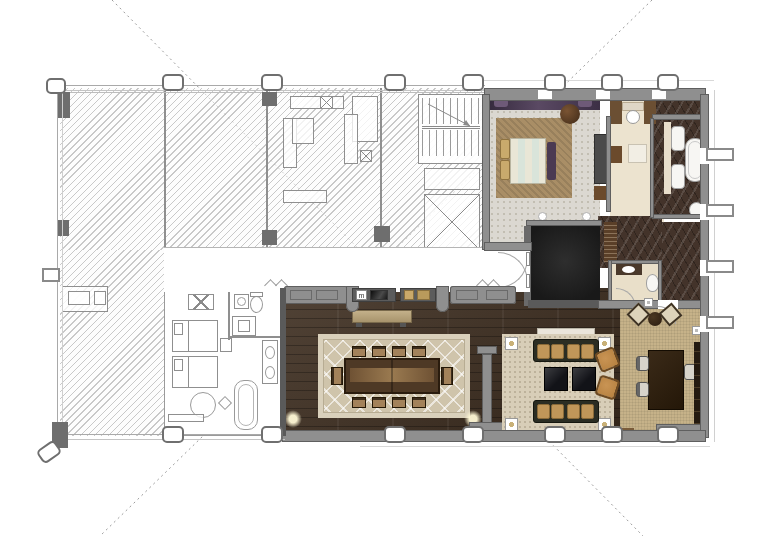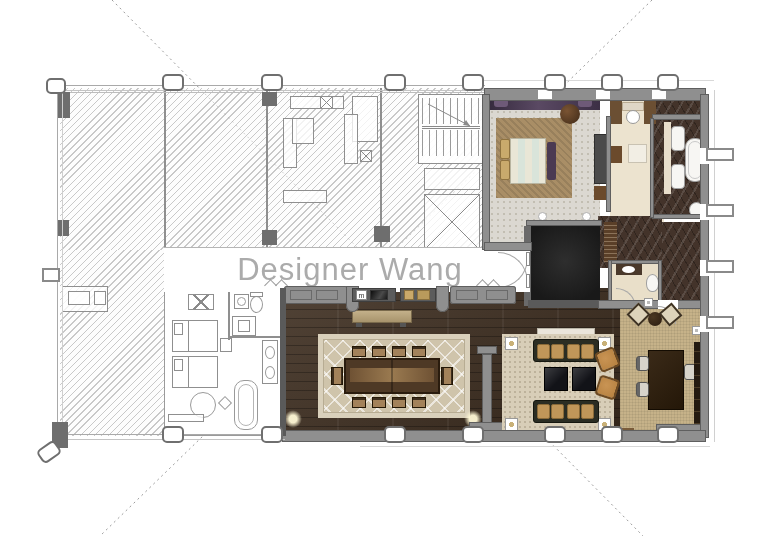--- a/index.html
+++ b/index.html
@@ -243,21 +243,20 @@
   <div class="a" style="left:648px;top:350px;width:36px;height:60px;background:linear-gradient(135deg,#3a2a18,#241708);border:1px solid #140c02;box-sizing:border-box;"></div>
   <div class="a" style="left:636px;top:356px;width:13px;height:15px;background:linear-gradient(90deg,#666 0 3px,#d7d3ca 3px);border:1px solid #555;border-radius:3px;box-sizing:border-box;"></div>
   <div class="a" style="left:636px;top:382px;width:13px;height:15px;background:linear-gradient(90deg,#666 0 3px,#d7d3ca 3px);border:1px solid #555;border-radius:3px;box-sizing:border-box;"></div>
   <div class="a" style="left:684px;top:364px;width:14px;height:16px;background:linear-gradient(270deg,#666 0 3px,#d7d3ca 3px);border:1px solid #555;border-radius:3px;box-sizing:border-box;"></div>
   <div class="a" style="left:694px;top:342px;width:11px;height:94px;background-color:#241a10;background-image:repeating-linear-gradient(0deg,#4a3a26 0 1px,transparent 1px 12px);"></div>
   <div class="a wall" style="left:656px;top:424px;width:50px;height:12px;border-radius:0 0 14px 0;"></div>
   <div class="a" style="left:618px;top:428px;width:16px;height:7px;background:#7a5c3a;"></div>
 
   <div class="a white" style="left:164px;top:248px;width:366px;height:44px;"></div>
   <div class="a" style="left:164px;top:247px;width:366px;height:1px;background:#b5b5b5;"></div>
-  <div class="a" id="watermark" style="left:170px;top:250px;width:360px;height:40px;">Designer Wang</div>
   <div class="a arc" style="left:498px;top:252px;width:30px;height:30px;border-top:1px solid #a8a8a8;border-right:1px solid #a8a8a8;border-radius:0 100% 0 0;"></div>
   <div class="a arc" style="left:498px;top:258px;width:30px;height:30px;border-bottom:1px solid #a8a8a8;border-right:1px solid #a8a8a8;border-radius:0 0 100% 0;"></div>
   <div class="a" style="left:526px;top:252px;width:4px;height:14px;background:#fff;border:1px solid #8a8a8a;box-sizing:border-box;"></div>
   <div class="a" style="left:526px;top:274px;width:4px;height:14px;background:#fff;border:1px solid #8a8a8a;box-sizing:border-box;"></div>
 
   <div class="a chev" style="left:266px;top:281px;width:8px;height:8px;"></div>
   <div class="a chev" style="left:277px;top:281px;width:8px;height:8px;"></div>
   <div class="a chev" style="left:478px;top:281px;width:8px;height:8px;"></div>
   <div class="a chev" style="left:489px;top:281px;width:8px;height:8px;"></div>
   <div class="a wall" style="left:284px;top:286px;width:64px;height:18px;border-radius:3px;"></div>

